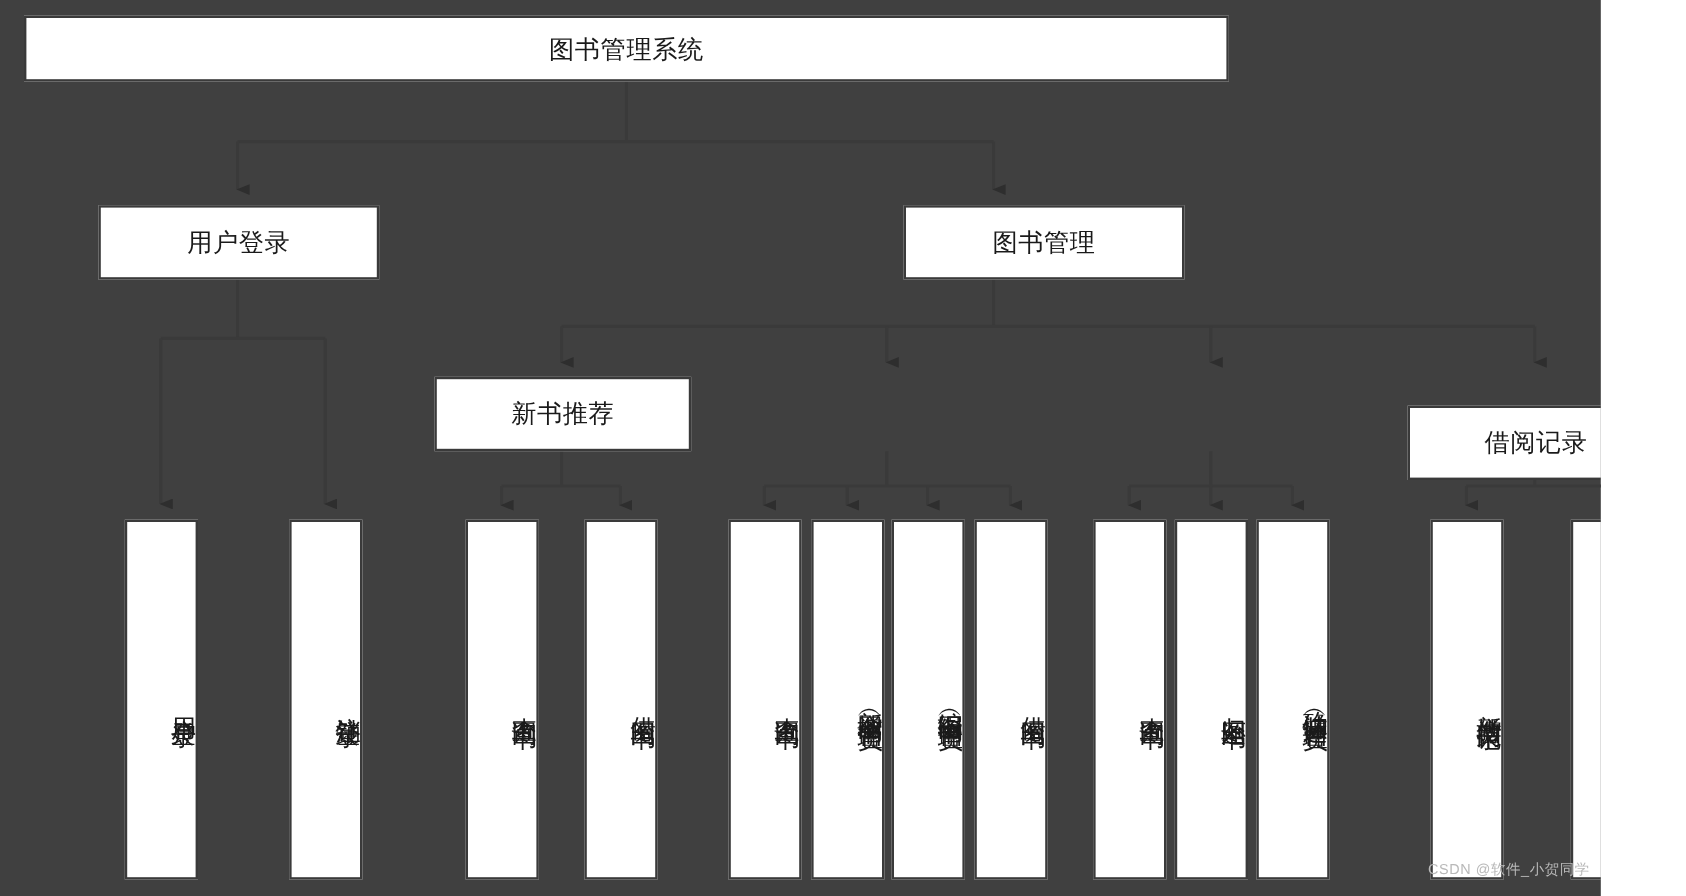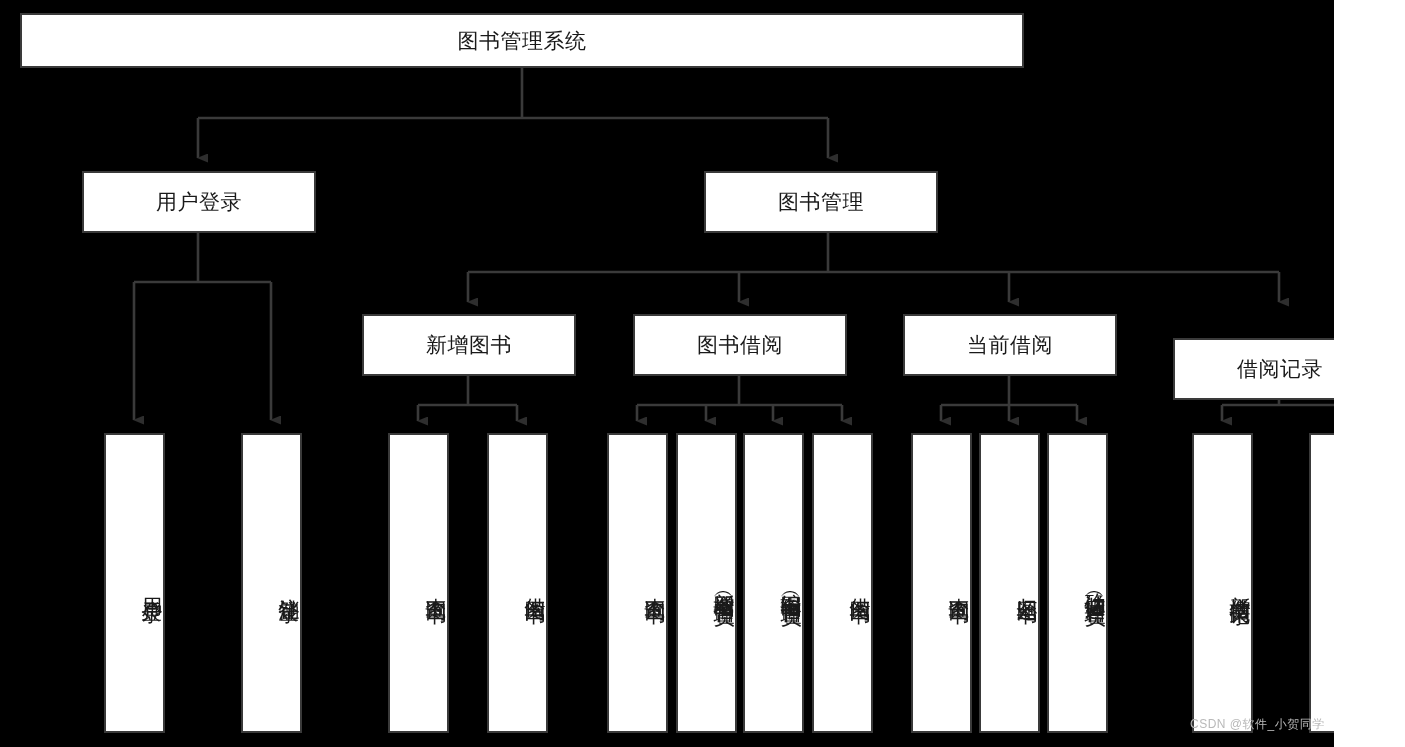--- a/index.html
+++ b/index.html
@@ -8,21 +8,21 @@
     padding: 0;
     background: #ffffff;
   }
   body {
     font-family: "Liberation Sans", "DejaVu Sans", sans-serif;
   }
   #canvas {
     position: relative;
     width: 1334px;
     height: 747px;
-    background: #000000;
+    background: #404040;
     overflow: hidden;
   }
   svg.wires {
     position: absolute;
     left: 0;
     top: 0;
     width: 1405px;
     height: 747px;
     pointer-events: none;
   }
@@ -125,32 +125,26 @@
     </g>
   </svg>
 
   <div class="node horiz" style="left:20px; top:13px; width:1004px; height:55px;">
     <span class="htext">图书管理系统</span>
   </div>
 
   <div class="node horiz" style="left:82px; top:171px; width:234px; height:62px;">
     <span class="htext">用户登录</span>
   </div>
-  <div class="node horiz" style="left:704px; top:171px; width:234px; height:62px;">
+  <div class="node horiz" style="left:753px; top:171px; width:234px; height:62px;">
     <span class="htext">图书管理</span>
   </div>
 
   <div class="node horiz" style="left:362px; top:314px; width:214px; height:62px;">
-    <span class="htext">新增图书</span>
-  </div>
-  <div class="node horiz" style="left:633px; top:314px; width:214px; height:62px;">
-    <span class="htext">图书借阅</span>
-  </div>
-  <div class="node horiz" style="left:903px; top:314px; width:214px; height:62px;">
-    <span class="htext">当前借阅</span>
+    <span class="htext">新书推荐</span>
   </div>
   <div class="node horiz" style="left:1173px; top:314px; width:214px; height:62px;margin-top:24px;">
     <span class="htext">借阅记录</span>
   </div>
 
   <div class="node vert" style="left:104px; top:433px; width:61px; height:300px;">
     <span class="vtext">用户登录</span>
   </div>
   <div class="node vert" style="left:241px; top:433px; width:61px; height:300px;">
     <span class="vtext">注销登录</span>

